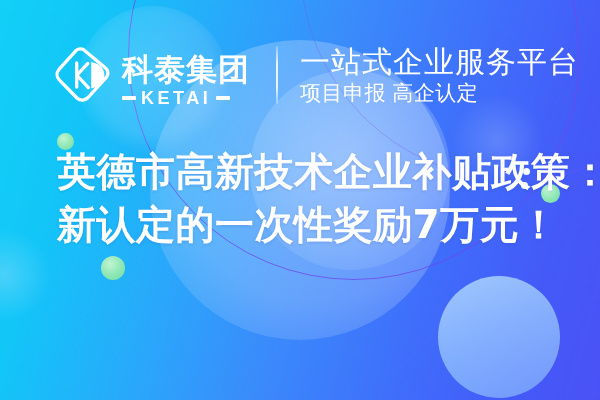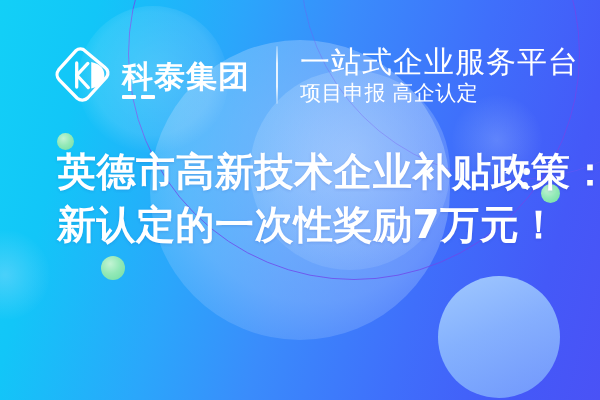--- a/index.html
+++ b/index.html
@@ -205,20 +205,21 @@
 
         <path d="M40.5 18.5 L40.5 46 C50.5 43.5 54 37.5 54 32
                  C54 26 50.5 20.5 40.5 18.5 Z" fill="#ffffff"></path>
       </svg>
     </span>
 
     <span class="logo-words">
       <span class="logo-cn">科泰集团</span>
       <span class="logo-en-row">
         <span class="logo-dash"></span>
+        <span class="logo-en">KETAI</span>
         <span class="logo-dash"></span>
       </span>
     </span>
 
     <span class="divider"></span>
 
     <span class="tagwrap">
       <span class="tag-main">一站式企业服务平台</span>
       <span class="tag-sub">项目申报 高企认定</span>
     </span>

